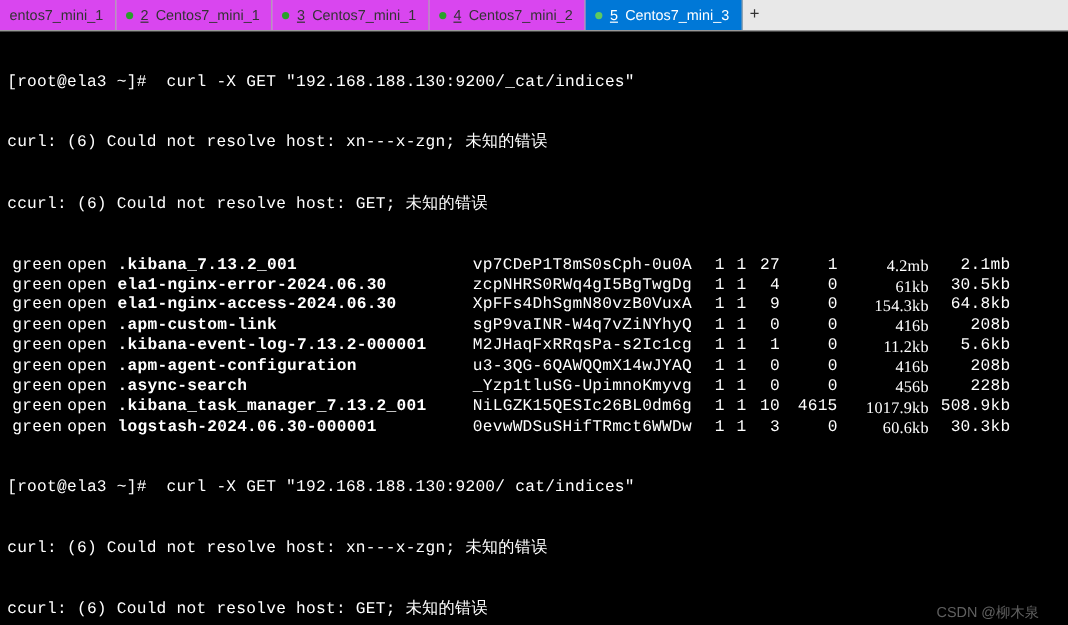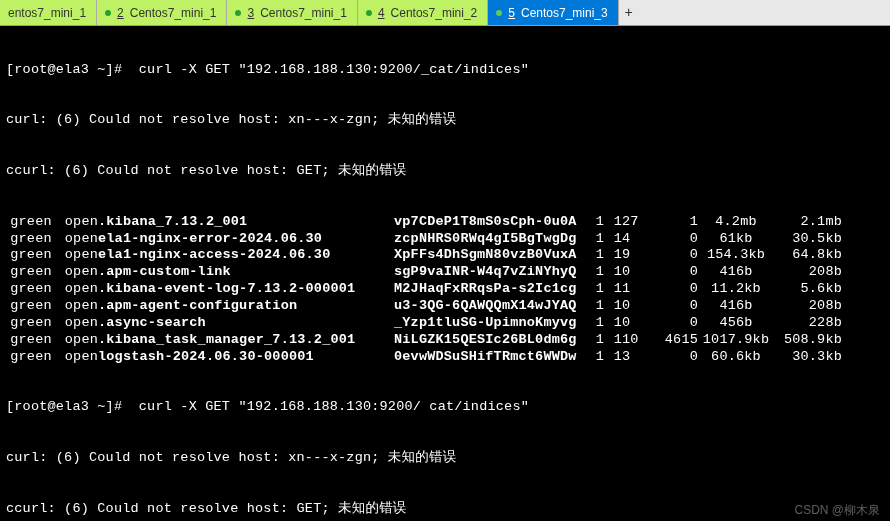--- a/index.html
+++ b/index.html
@@ -17,21 +17,21 @@
       display: flex;
       background: #e8e8e8;
       height: 26px;
       border-bottom: 1px solid #999;
     }
     .tab {
       display: flex;
       align-items: center;
       padding: 0 10px 0 8px;
       border-right: 1px solid #aaa;
-      background: #bef264;
+      background: #d946ef;
       color: #333;
       font-size: 12px;
       font-family: Arial, sans-serif;
       cursor: pointer;
       gap: 6px;
       height: 100%;
     }
     .tab.active {
       background: #0078d7;
       color: #fff;
@@ -57,33 +57,33 @@
       padding: 2px 6px;
       line-height: 1.25;
       font-size: 13.5px;
       white-space: pre;
       letter-spacing: 0.2px;
       position: relative;
     }
     .line { display: flex; }
     .row { display: flex; }
     .c-status { width: 50px; text-align: center; }
-    .c-mode { width: 42px; text-align: right; }
+    .c-mode { width: 42px; }
     .c-name { width: 296px; font-weight: bold; }
-    .c-uuid { width: 192px; font-weight: bold; }
+    .c-uuid { width: 192px; }
     .c-n1 { width: 18px; text-align: right; }
     .c-n2 { width: 18px; text-align: right; }
-    .c-n3 { width: 28px; }
+    .c-n3 { width: 28px; text-align: right; }
     .c-n4 { width: 48px; text-align: right; }
-    .c-s1 { width: 76px; text-align: center; }
+    .c-s1 { width: 76px; text-align: right; font-family: Liberation Serif, serif; }
     .c-s2 { width: 68px; text-align: right; }
     .watermark {
       position: absolute;
       bottom: 2px;
-      right: 10px;
+      right: 24px;
       color: #888;
       font-size: 12px;
       font-family: Arial, sans-serif;
       opacity: 0.7;
     }
   </style>
 </head>
 <body>
 
 <div class="tabs">

